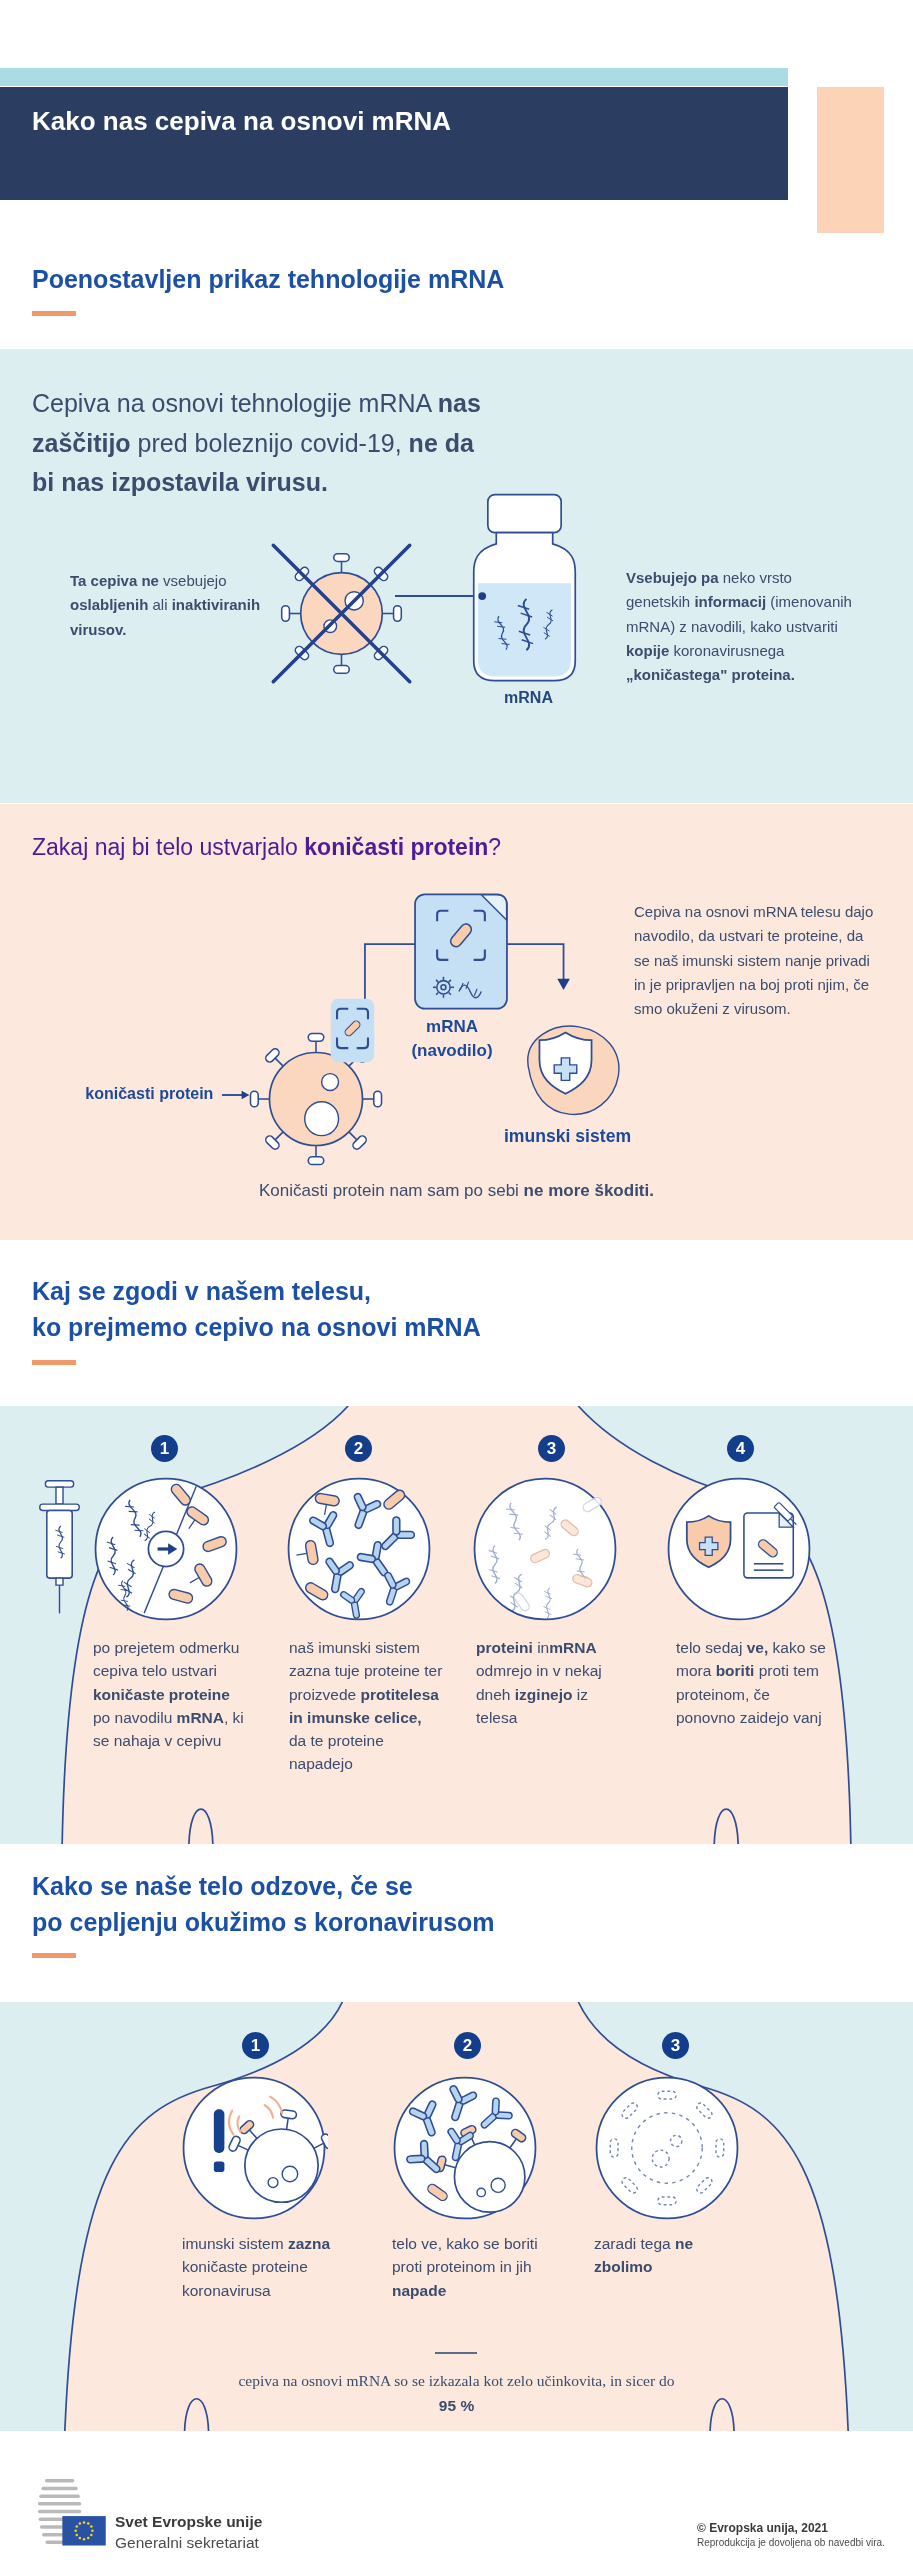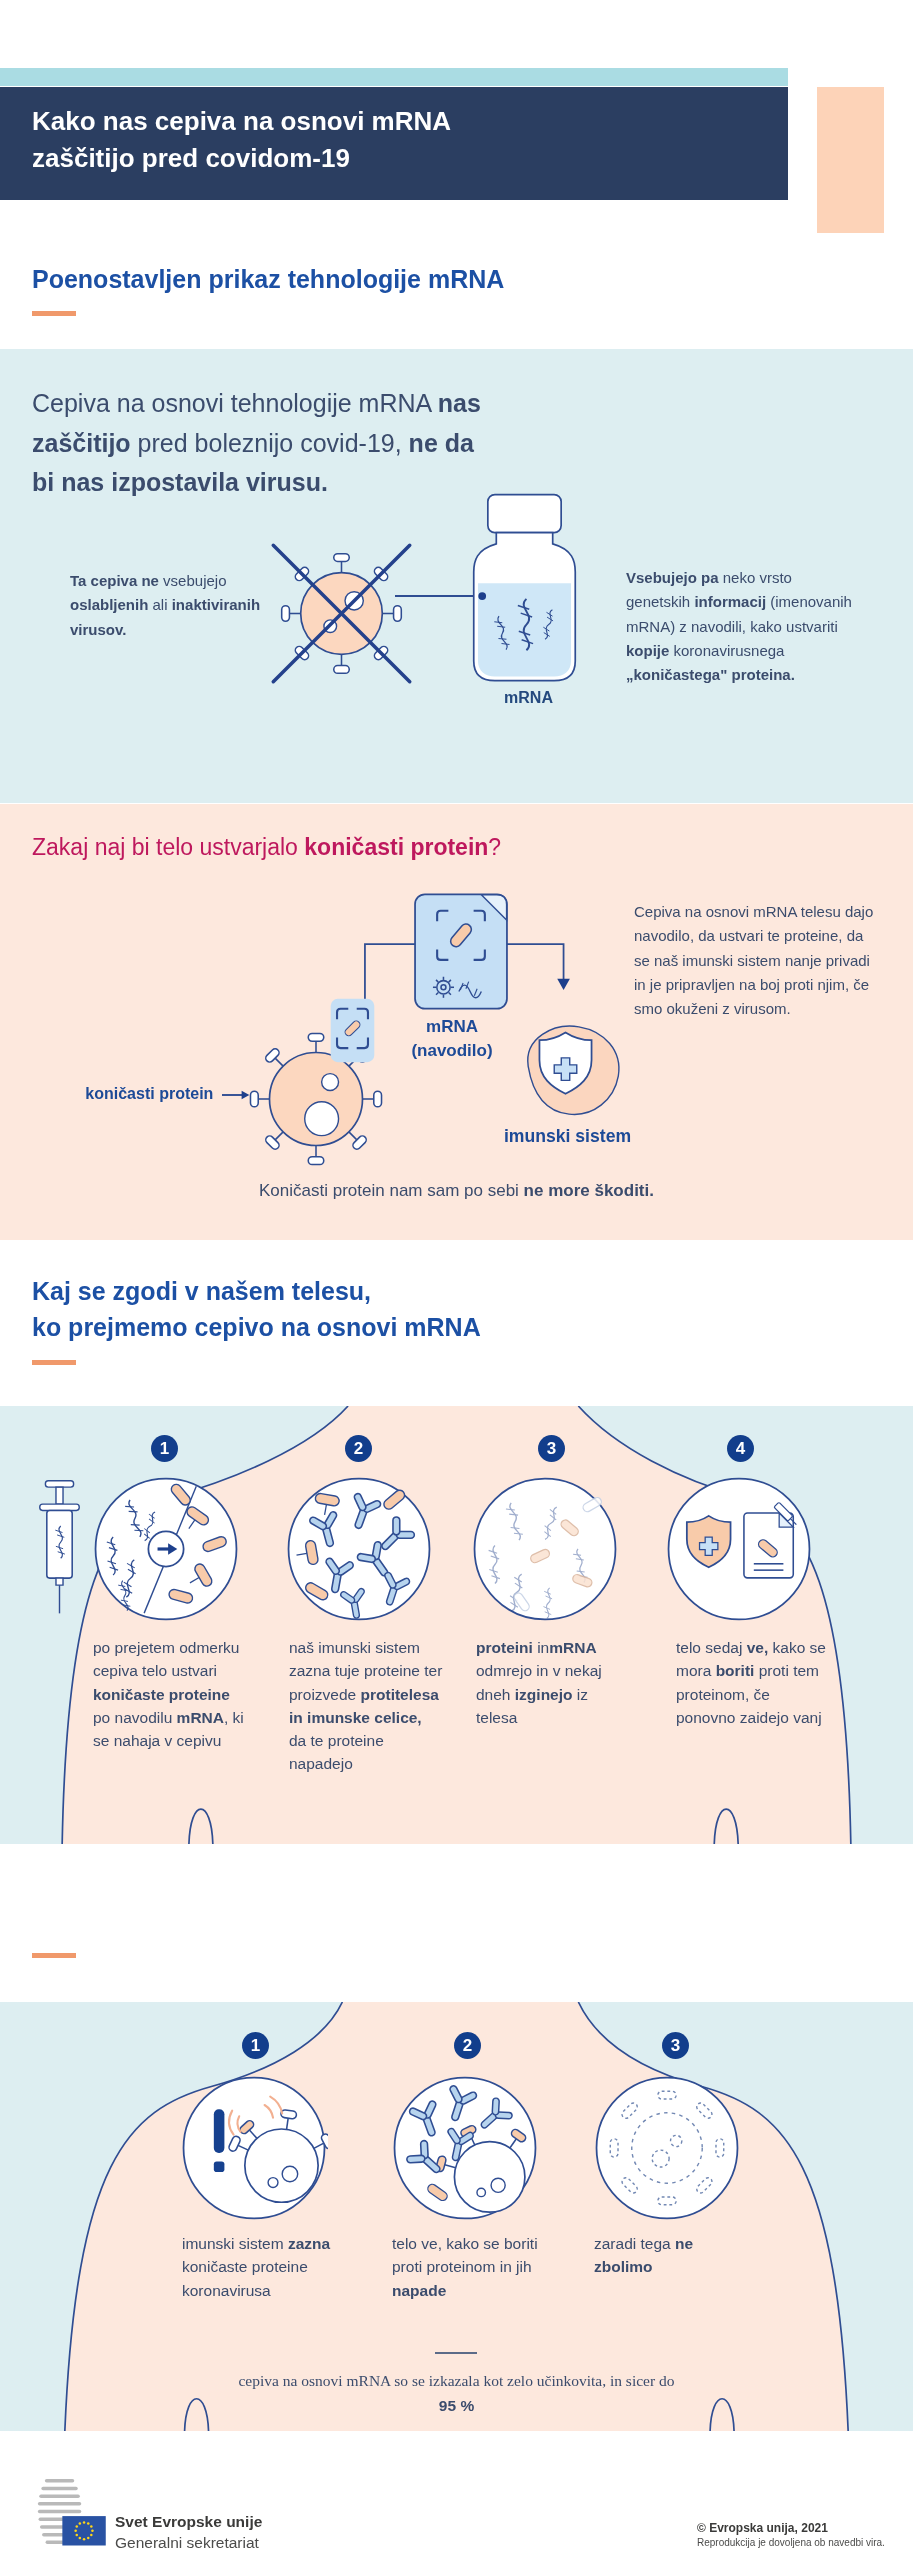--- a/index.html
+++ b/index.html
@@ -18,21 +18,21 @@
   
   .sec1{left:0;top:349px;width:913px;height:454px;background:#ddeef1;}
   .sec2{left:0;top:804px;width:913px;height:436px;background:#fde8dd;}
   .sec3{left:0;top:1406px;width:913px;height:438px;background:#ddeef1;}
   .sec4{left:0;top:2002px;width:913px;height:429px;background:#ddeef1;}
   
   .intro{left:32px;top:384px;width:451px;color:#3b4c6d;font-size:25px;line-height:1.58;}
   .note{color:#3b4c6d;font-size:15px;line-height:1.62;}
   .par{color:#3b4c6d;font-size:15px;line-height:1.62;}
   .lbl{color:#1d4a97;font-weight:700;}
-  .sec2-title{left:32px;top:833px;width:634px;color:#be185d;font-size:23px;line-height:1.3;}
+  .sec2-title{left:32px;top:833px;width:634px;color:#4c1d95;font-size:23px;line-height:1.3;}
   .footnote{left:104px;top:1181px;width:705px;text-align:center;color:#3b4c6d;font-size:17px;}
   .num{width:27px;height:27px;border-radius:50%;background:#123e8c;color:#fff;font-size:17px;
        font-weight:700;text-align:center;line-height:27px;}
   .step{color:#3b4c6d;font-size:15.5px;line-height:1.5;}
   .note4{text-align:center;color:#3b4c6d;font-size:15.5px;line-height:1.5;}
   .divider{left:435px;top:2352px;width:42px;height:2.1px;background:#5c6b88;}
   
   .f-name{left:115px;top:2513px;font-size:15.5px;font-weight:700;color:#3a3a39;}
   .f-sub{left:115px;top:2534px;font-size:15.5px;color:#4c4c4b;}
   .f-copy{left:697px;top:2521px;font-size:12px;font-weight:700;color:#3a3a39;}
@@ -77,21 +77,20 @@
   </defs>
 </svg>
 
 <div id="page">
 
   <div class="abs teal-bar"></div>
   <div class="abs hdr"></div>
   <div class="abs peach-strip"></div>
   <div class="abs hdr-title">
     <div>Kako nas cepiva na osnovi mRNA</div>
-    <div>zaščitijo pred covidom-19</div>
   </div>
 
   <div class="abs h-blue" style="left:32px;top:262px;">Poenostavljen prikaz tehnologije mRNA</div>
   <div class="abs accent" style="left:32px;top:311px;"></div>
   <div class="abs sec1"></div>
   <div class="abs intro"><span>Cepiva na osnovi tehnologije mRNA </span><b>nas zaščitijo</b><span> pred boleznijo covid-19, </span><b>ne da bi nas izpostavila virusu.</b></div>
 
   <div class="abs note" style="left:70px;top:569px;width:197px;"><b>Ta cepiva ne </b><span>vsebujejo </span><b>oslabljenih </b><span>ali </span><b>inaktiviranih virusov.</b></div>
 
   <svg class="abs" style="left:262px;top:534px;" width="159" height="159" viewBox="0 0 226 226">
@@ -304,20 +303,24 @@
     <use href="#cap" transform="translate(146,104) rotate(40) scale(0.9)"></use>
     <line x1="126" y1="126" x2="168" y2="126" stroke="#2f4d92" stroke-width="2.2"></line>
     <line x1="126" y1="135" x2="168" y2="135" stroke="#2f4d92" stroke-width="2.2"></line>
   </svg>
 
   <div class="abs step" style="left:93px;top:1636px;width:151px;"><span>po prejetem odmerku cepiva telo ustvari </span><b>koničaste proteine</b><span> po navodilu </span><b>mRNA</b><span>, ki se nahaja v cepivu</span></div>
   <div class="abs step" style="left:289px;top:1636px;width:154px;"><span>naš imunski sistem zazna tuje proteine ter proizvede </span><b>protitelesa in imunske celice,</b><span> da te proteine napadejo</span></div>
   <div class="abs step" style="left:476px;top:1636px;width:149px;"><b>proteini</b><span> in</span><b>mRNA</b><span> odmrejo in v nekaj dneh </span><b>izginejo</b><span> iz telesa</span></div>
   <div class="abs step" style="left:676px;top:1636px;width:154px;"><span>telo sedaj </span><b>ve,</b><span> kako se mora </span><b>boriti</b><span> proti tem proteinom, če ponovno zaidejo vanj</span></div>
 
+  <div class="abs h-blue" style="left:32px;top:1869px;width:634px;">
+    <div>Kako se naše telo odzove, če se</div>
+    <div>po cepljenju okužimo s koronavirusom</div>
+  </div>
   <div class="abs accent" style="left:32px;top:1953px;"></div>
   <div class="abs sec4"></div>
 
   <svg class="abs" style="left:0;top:2002px;" width="913" height="429" viewBox="0 0 1296 609">
     <path d="M486,0 C460,55 390,95 300,120 C180,153 108,230 92,609 L1204,609 C1188,230 1116,153 996,120 C906,95 847,55 821,0 Z" fill="#fde8dd"></path>
     <path d="M486,0 C460,55 390,95 300,120 C180,153 108,230 92,609" fill="none" stroke="#2f4d92" stroke-width="2.4"></path>
     <path d="M821,0 C847,55 906,95 996,120 C1116,153 1188,230 1204,609" fill="none" stroke="#2f4d92" stroke-width="2.4"></path>
     <path d="M262,609 C264,548 294,548 296,609" fill="#fde8dd" stroke="#2f4d92" stroke-width="2.4"></path>
     <path d="M1008,609 C1010,548 1040,548 1042,609" fill="#fde8dd" stroke="#2f4d92" stroke-width="2.4"></path>
   </svg>

